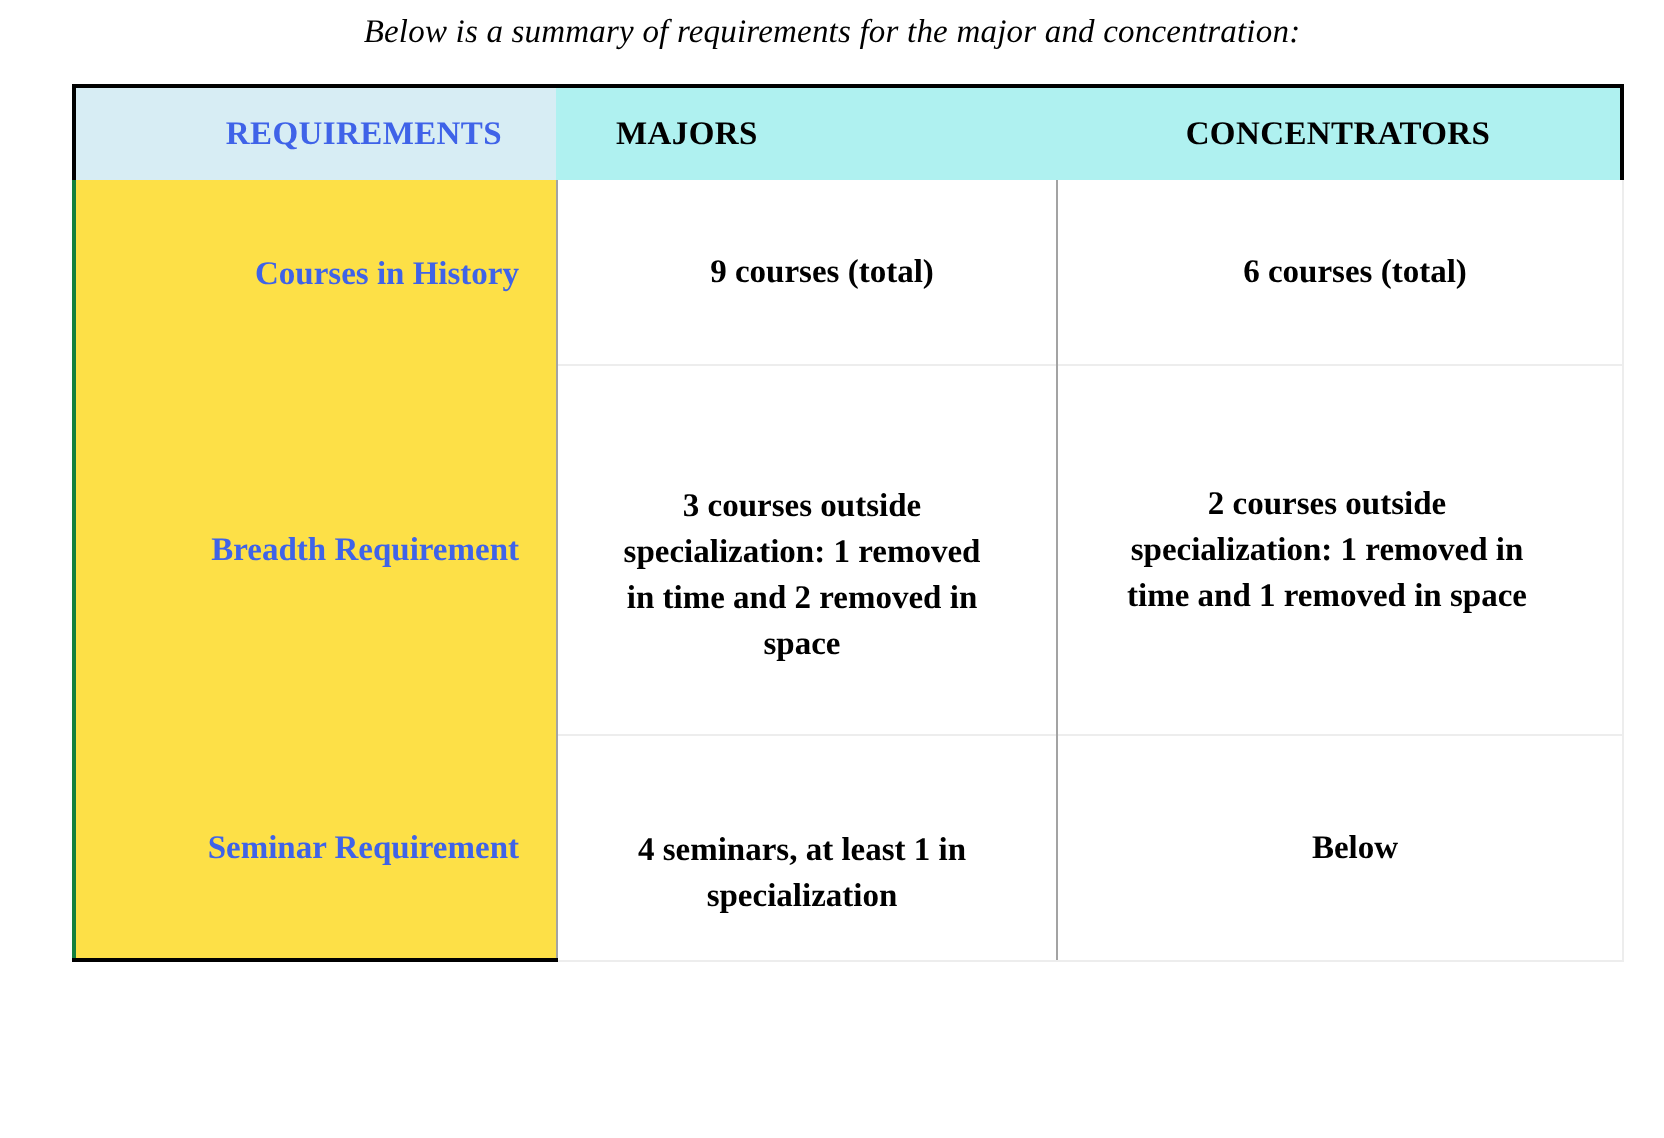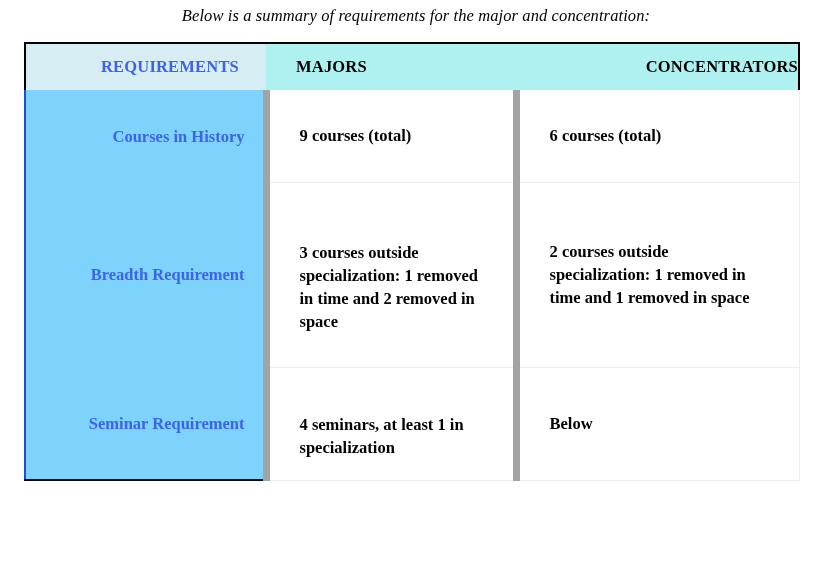--- a/index.html
+++ b/index.html
@@ -31,21 +31,21 @@
     color: #000000;
     padding-top: 6px;
     padding-left: 8px;
     padding-right: 8px;
     letter-spacing: 0.1px;
   }
 
   
   .table-wrap {
     position: absolute;
-    left: 24px;
+    left: 36px;
     top: 42px;
     width: 774px;
   }
 
   table.req-table {
     border-collapse: collapse;
     width: 774px;
     table-layout: fixed;
   }
 
@@ -83,54 +83,54 @@
     font-size: 16.5px;
     letter-spacing: 0.2px;
     border-top: 2px solid #000000;
     border-bottom: none;
     margin-left: 12px;
   }
 
   th.h-con {
     background: #aff1f0;
     color: #000000;
-    text-align: right;
+    text-align: center;
     font-size: 16.5px;
     letter-spacing: 0.2px;
     border-top: 2px solid #000000;
     border-right: 2px solid #000000;
     border-bottom: none;
   }
 
   
   td {
     margin: 0;
     padding: 0;
     vertical-align: middle;
     font-weight: bold;
     font-size: 16.5px;
     background: #ffffff;
   }
 
   td.c-label {
-    background: #7dd3fc;
+    background: #fde047;
     color: #3f63e8;
     text-align: right;
     padding-right: 18px;
-    border-left: 2px solid #1d4ed8;
+    border-left: 2px solid #15803d;
     border-right: none;
     line-height: 21px;
   }
 
   td.c-val {
     color: #000000;
-    text-align: left;
+    text-align: center;
     padding-left: 30px;
     padding-right: 14px;
-    border-left: 7px solid #a3a3a3;
+    border-left: 1px solid #a3a3a3;
     border-top: 1px solid #ededed;
     line-height: 23px;
   }
 
   td.c-val.last {
     border-right: 1px solid #ededed;
   }
 
   tr.r-first td.c-val { border-top: none; }
 

